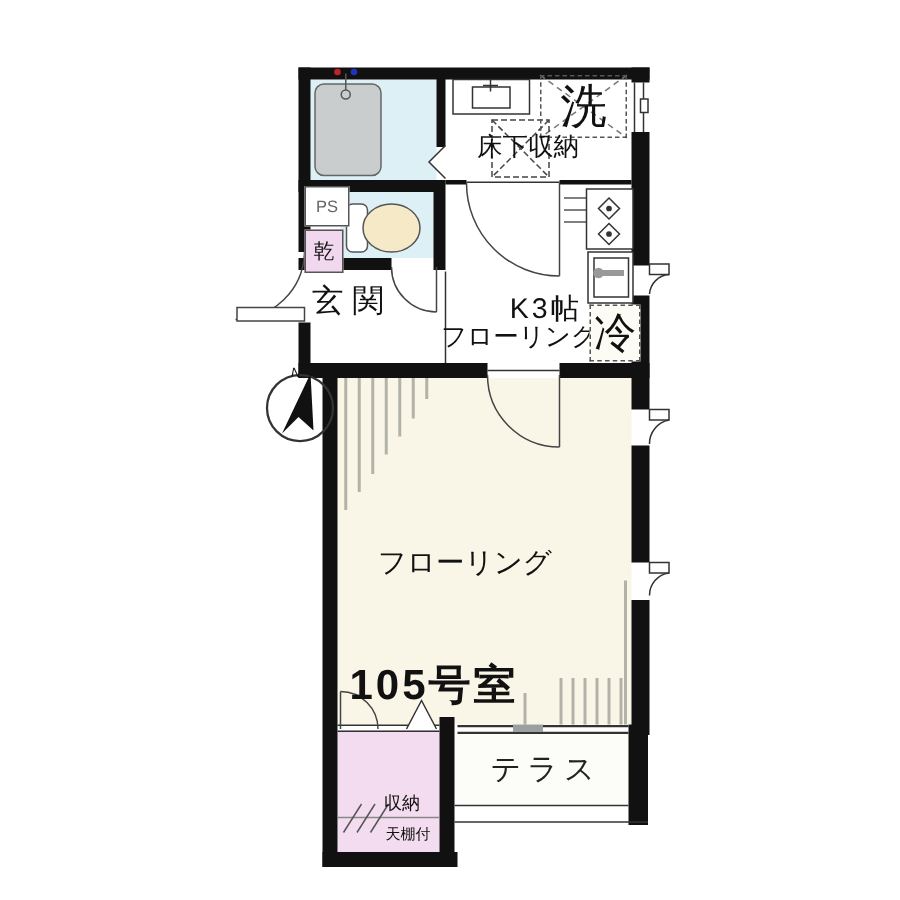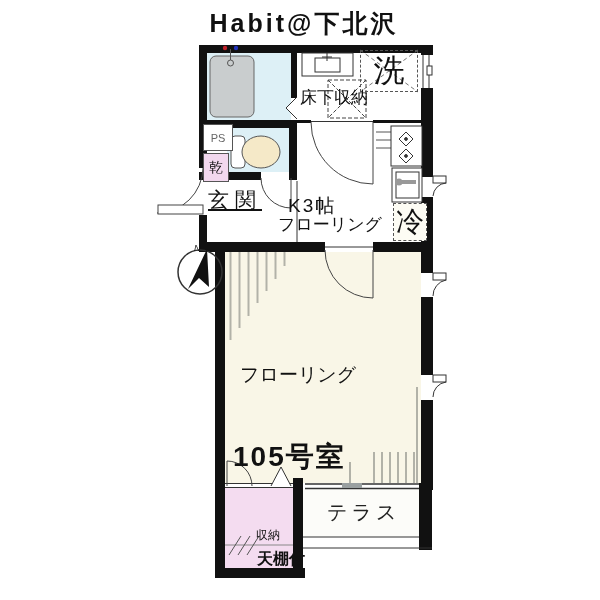--- a/index.html
+++ b/index.html
@@ -1,36 +1,36 @@
 <!DOCTYPE html>
 <html><head>
 <meta charset="utf-8">
 <style>
   html,body{margin:0;padding:0;background:#fff;}
   #stage{position:relative;width:600px;height:600px;background:#ffffff;overflow:hidden;
          font-family:"Liberation Sans","DejaVu Sans",sans-serif;color:#111;}
   .abs{position:absolute;}
   .lbl{position:absolute;white-space:nowrap;color:#111;}
-  .ctr{text-align:left;}
+  .ctr{text-align:right;}
   .box{position:absolute;box-sizing:border-box;display:flex;align-items:center;justify-content:center;}
   #title{left:178px;top:7px;width:252px;font-size:25px;font-weight:bold;letter-spacing:3px;text-align:center;}
   #lbl-ps{left:203px;top:124px;width:30px;height:27px;border:1px solid #555;background:#fff;font-size:11px;color:#666;}
   #lbl-dryer{left:203px;top:153px;width:26px;height:29px;border:1px solid #555;background:#f2d8ee;font-size:14px;}
   #lbl-laundry{left:360px;top:50px;width:58px;height:42px;border:1px dashed #555;font-size:31px;}
   #lbl-underfloor{left:300px;top:86px;width:86px;font-size:17px;}
-  #lbl-entrance{left:208px;top:186px;font-size:21px;letter-spacing:6px;text-decoration:underline;}
+  #lbl-entrance{left:208px;top:186px;font-size:21px;letter-spacing:6px;}
   #lbl-k{left:288px;top:193px;width:100px;font-size:19px;letter-spacing:2px;}
   #lbl-kfloor{left:278px;top:213px;width:120px;font-size:17px;}
   #lbl-fridge{left:393px;top:203px;width:34px;height:38px;border:1px dashed #555;font-size:28px;background:#fdfcf4;}
   #lbl-main{left:240px;top:338px;width:128px;font-size:19px;letter-spacing:1px;}
   #lbl-mainfloor{left:240px;top:362px;width:128px;font-size:19px;}
   #lbl-roomno{left:233px;top:438px;font-size:28px;font-weight:bold;letter-spacing:2px;}
   #lbl-terrace{left:327px;top:499px;font-size:20px;letter-spacing:4px;color:#222;}
   #lbl-closet{left:256px;top:527px;font-size:12px;}
-  #lbl-closetnote{left:257px;top:549px;font-size:16px;font-weight:bold;}
+  #lbl-closetnote{left:257px;top:549px;font-size:10px;}
 </style>
 </head>
 <body>
 
 <div id="stage">
 
   <svg class="abs" width="600" height="600" viewBox="0 0 600 600">
 
     <rect x="207" y="53" width="84" height="67" fill="#ddf0f6"></rect>
     <rect x="227" y="128" width="62" height="44" fill="#ddf0f6"></rect>
@@ -185,21 +185,20 @@
         <line x1="429" y1="55" x2="429" y2="88"></line>
       <rect x="427" y="66" width="5" height="9"></rect>
     </g>
 
     <g>
       <circle cx="200" cy="272" r="22" fill="none" stroke="#333" stroke-width="1.5"></circle>
       <polygon points="207,249 188,289 199,278 209,287" fill="#111"></polygon>
     </g>
   </svg>
 
-  <div id="title" class="lbl">Habit@下北沢</div>
   <div id="lbl-ps" class="box">PS</div>
   <div id="lbl-dryer" class="box">乾</div>
   <div id="lbl-laundry" class="box">洗</div>
   <div id="lbl-underfloor" class="lbl ctr">床下収納</div>
   <div id="lbl-entrance" class="lbl">玄関</div>
   <div id="lbl-k" class="lbl ctr">K3帖</div>
   <div id="lbl-kfloor" class="lbl ctr">フローリング</div>
   <div id="lbl-fridge" class="box">冷</div>
   <div id="lbl-mainfloor" class="lbl ctr">フローリング</div>
   <div id="lbl-roomno" class="lbl">105号室</div>

